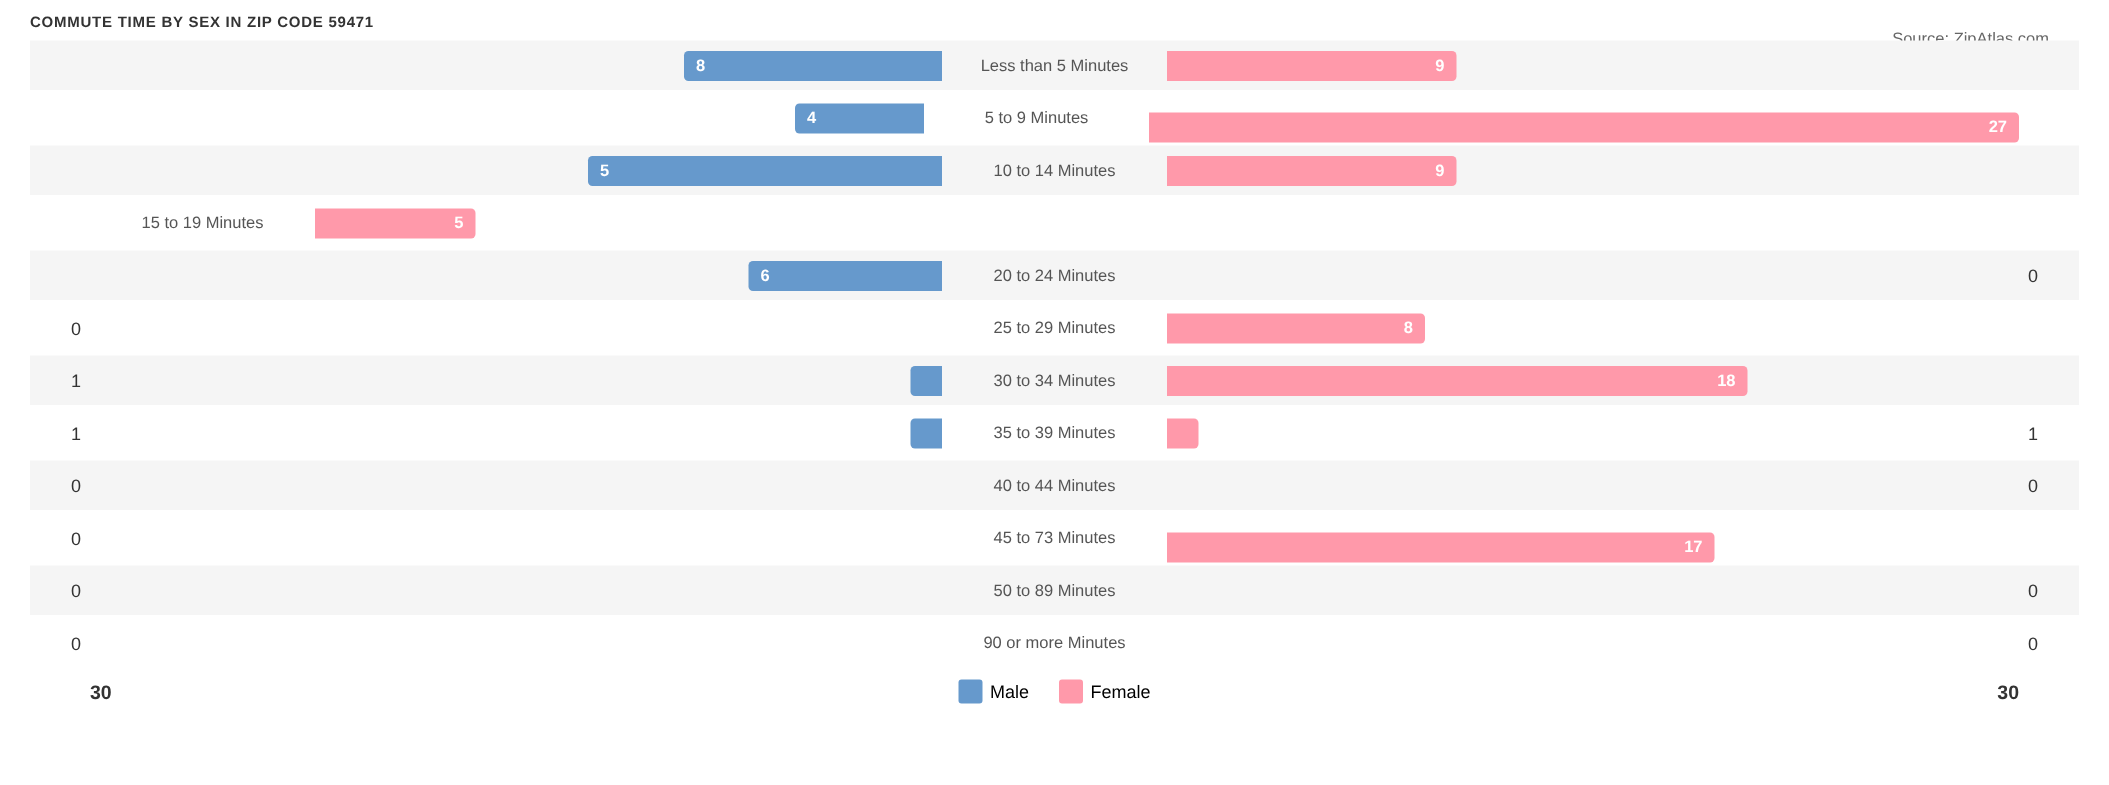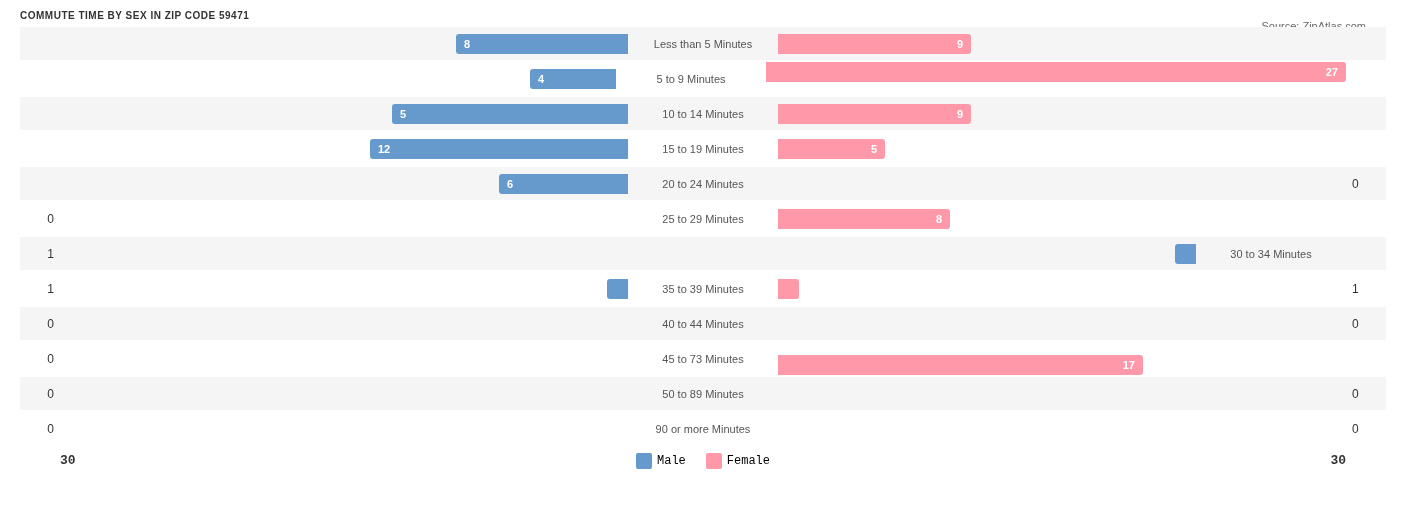--- a/index.html
+++ b/index.html
@@ -96,24 +96,23 @@
     }
     .male-area {
       justify-content: flex-end;
     }
     .female-area {
       justify-content: flex-start;
     }
     .footer {
       display: flex;
       justify-content: space-between;
-      align-items: flex-start;
+      align-items: flex-end;
       margin-top: 8px;
       padding: 0 40px;
-      font-family: Liberation Mono, monospace;
     }
     .legend {
       display: flex;
       gap: 20px;
       align-items: center;
       font-size: 12px;
     }
     .legend-item {
       display: flex;
       align-items: center;
@@ -154,21 +153,21 @@
     <div class="right-val"></div>
   </div>
       <div class="row">
     <div class="left-val"></div>
     <div class="half-bar-area male-area" style="display:flex;justify-content:flex-end;align-items:center;flex:1;height:100%;">
       <div class="bar-male" style="width:86px;position:relative;">
         <span class="bar-val" style="position:absolute;left:4px;">4</span>
       </div>
     </div>
     <div class="center-label-col">5 to 9 Minutes</div>
-    <div class="half-bar-area female-area" style="display:flex;justify-content:flex-start;align-items:flex-start;flex:1;height:100%;text-decoration:underline;">
+    <div class="half-bar-area female-area" style="display:flex;justify-content:flex-start;align-items:flex-end;flex:1;height:100%;text-decoration:underline;">
       <div class="bar-female" style="width:580px;position:relative;">
         <span class="bar-val" style="position:absolute;right:4px;">27</span>
       </div>
     </div>
     <div class="right-val"></div>
   </div>
       <div class="row">
     <div class="left-val"></div>
     <div class="half-bar-area male-area" style="display:flex;justify-content:flex-end;align-items:center;flex:1;height:100%;">
       <div class="bar-male" style="width:236px;position:relative;">
@@ -178,25 +177,20 @@
     <div class="center-label-col">10 to 14 Minutes</div>
     <div class="half-bar-area female-area" style="display:flex;justify-content:flex-start;align-items:center;flex:1;height:100%;">
       <div class="bar-female" style="width:193px;position:relative;">
         <span class="bar-val" style="position:absolute;right:4px;">9</span>
       </div>
     </div>
     <div class="right-val"></div>
   </div>
       <div class="row">
     <div class="left-val"></div>
-    <div class="half-bar-area male-area" style="display:flex;justify-content:flex-end;align-items:center;flex:1;height:100%;">
-      <div class="bar-male" style="width:258px;position:relative;">
-        <span class="bar-val" style="position:absolute;left:4px;">12</span>
-      </div>
-    </div>
     <div class="center-label-col">15 to 19 Minutes</div>
     <div class="half-bar-area female-area" style="display:flex;justify-content:flex-start;align-items:center;flex:1;height:100%;">
       <div class="bar-female" style="width:107px;position:relative;">
         <span class="bar-val" style="position:absolute;right:4px;">5</span>
       </div>
     </div>
     <div class="right-val"></div>
   </div>
       <div class="row">
     <div class="left-val"></div>
@@ -229,20 +223,25 @@
     <div class="right-val"></div>
   </div>
       <div class="row">
     <div class="left-val">1</div>
     <div class="half-bar-area male-area" style="display:flex;justify-content:flex-end;align-items:center;flex:1;height:100%;">
       <div class="bar-male" style="width:21px;position:relative;">
         
       </div>
     </div>
     <div class="center-label-col">30 to 34 Minutes</div>
+    <div class="half-bar-area female-area" style="display:flex;justify-content:flex-start;align-items:center;flex:1;height:100%;">
+      <div class="bar-female" style="width:387px;position:relative;">
+        <span class="bar-val" style="position:absolute;right:4px;">18</span>
+      </div>
+    </div>
     <div class="right-val"></div>
   </div>
       <div class="row">
     <div class="left-val">1</div>
     <div class="half-bar-area male-area" style="display:flex;justify-content:flex-end;align-items:center;flex:1;height:100%;">
       <div class="bar-male" style="width:21px;position:relative;">
         
       </div>
     </div>
     <div class="center-label-col">35 to 39 Minutes</div>

